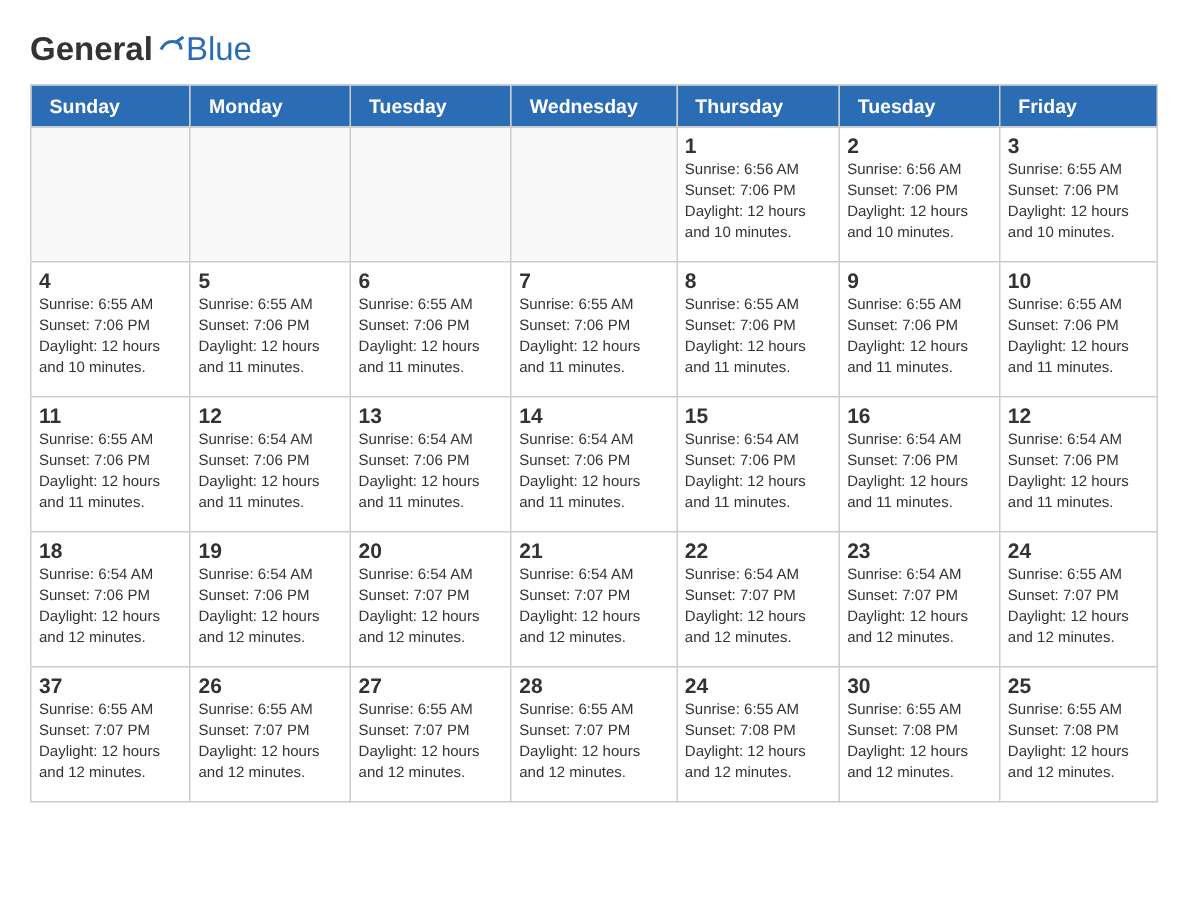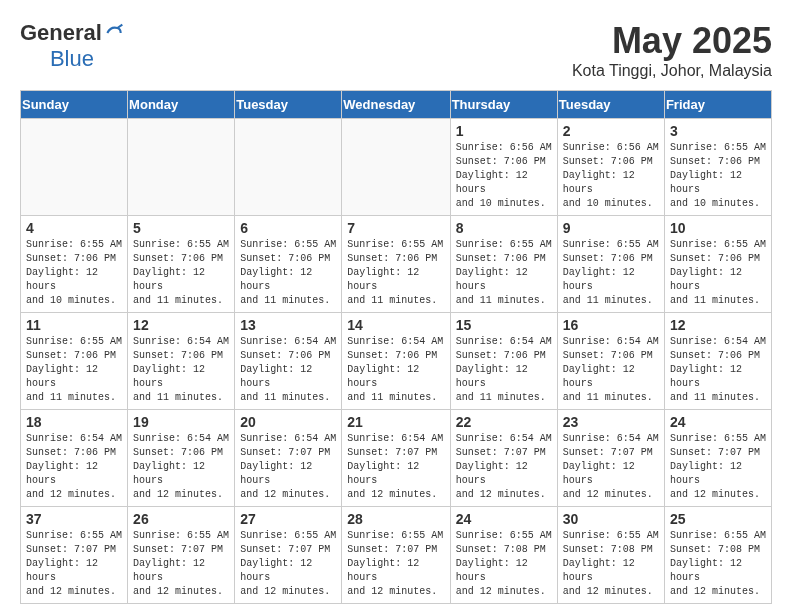--- a/index.html
+++ b/index.html
@@ -11,22 +11,22 @@
       padding: 20px;
     }
     .header {
       display: flex;
       justify-content: space-between;
       align-items: flex-start;
       margin-bottom: 10px;
     }
     .logo {
       display: flex;
-      flex-direction: column;
-      align-items: center;
+      flex-direction: row;
+      align-items: flex-end;
     }
     .logo-text {
       display: flex;
       align-items: center;
     }
     .logo-general {
       font-size: 22px;
       font-weight: bold;
       color: #333;
     }
@@ -54,21 +54,21 @@
     }
     .calendar {
       width: 100%;
       border-collapse: collapse;
     }
     .calendar th {
       background-color: #2a6db5;
       color: #fff;
       font-size: 13px;
       font-weight: bold;
-      padding: 6px 1px;
+      padding: 6px 12px;
       text-align: left;
       border: 1px solid #ccc;
     }
     .calendar td {
       border: 1px solid #ccc;
       vertical-align: top;
       padding: 4px 5px;
       font-size: 10.5px;
       color: #333;
       width: 113px;
@@ -81,43 +81,38 @@
     .day-number {
       font-size: 14px;
       font-weight: bold;
       color: #333;
       margin-bottom: 2px;
     }
     .day-info {
       font-size: 10px;
       color: #333;
       line-height: 1.4;
-      font-family: Liberation Mono, monospace;
     }
     tr.week-row td {
       height: 90px;
     }
   </style>
 </head>
 <body>
 
 <div class="header">
   <div class="logo">
     <div class="logo-text">
       <span class="logo-general">General</span>
       <svg class="logo-icon" viewBox="0 0 24 24" xmlns="http://www.w3.org/2000/svg">
         <path d="M4 12 Q8 4 16 6 Q20 7 20 12" fill="none" stroke="#2a6db5" stroke-width="2.5"></path>
         <path d="M16 6 L22 2" stroke="#2a6db5" stroke-width="2.5"></path>
       </svg>
     </div>
     <span class="logo-blue">Blue</span>
-  </div>
-  <div class="title-section">
-    <div class="month-title">May 2025</div>
-    <div class="location">Kota Tinggi, Johor, Malaysia</div>
   </div>
 </div>
 
 <table class="calendar">
   <thead>
     <tr>
       <th>Sunday</th>
       <th>Monday</th>
       <th>Tuesday</th>
       <th>Wednesday</th>

